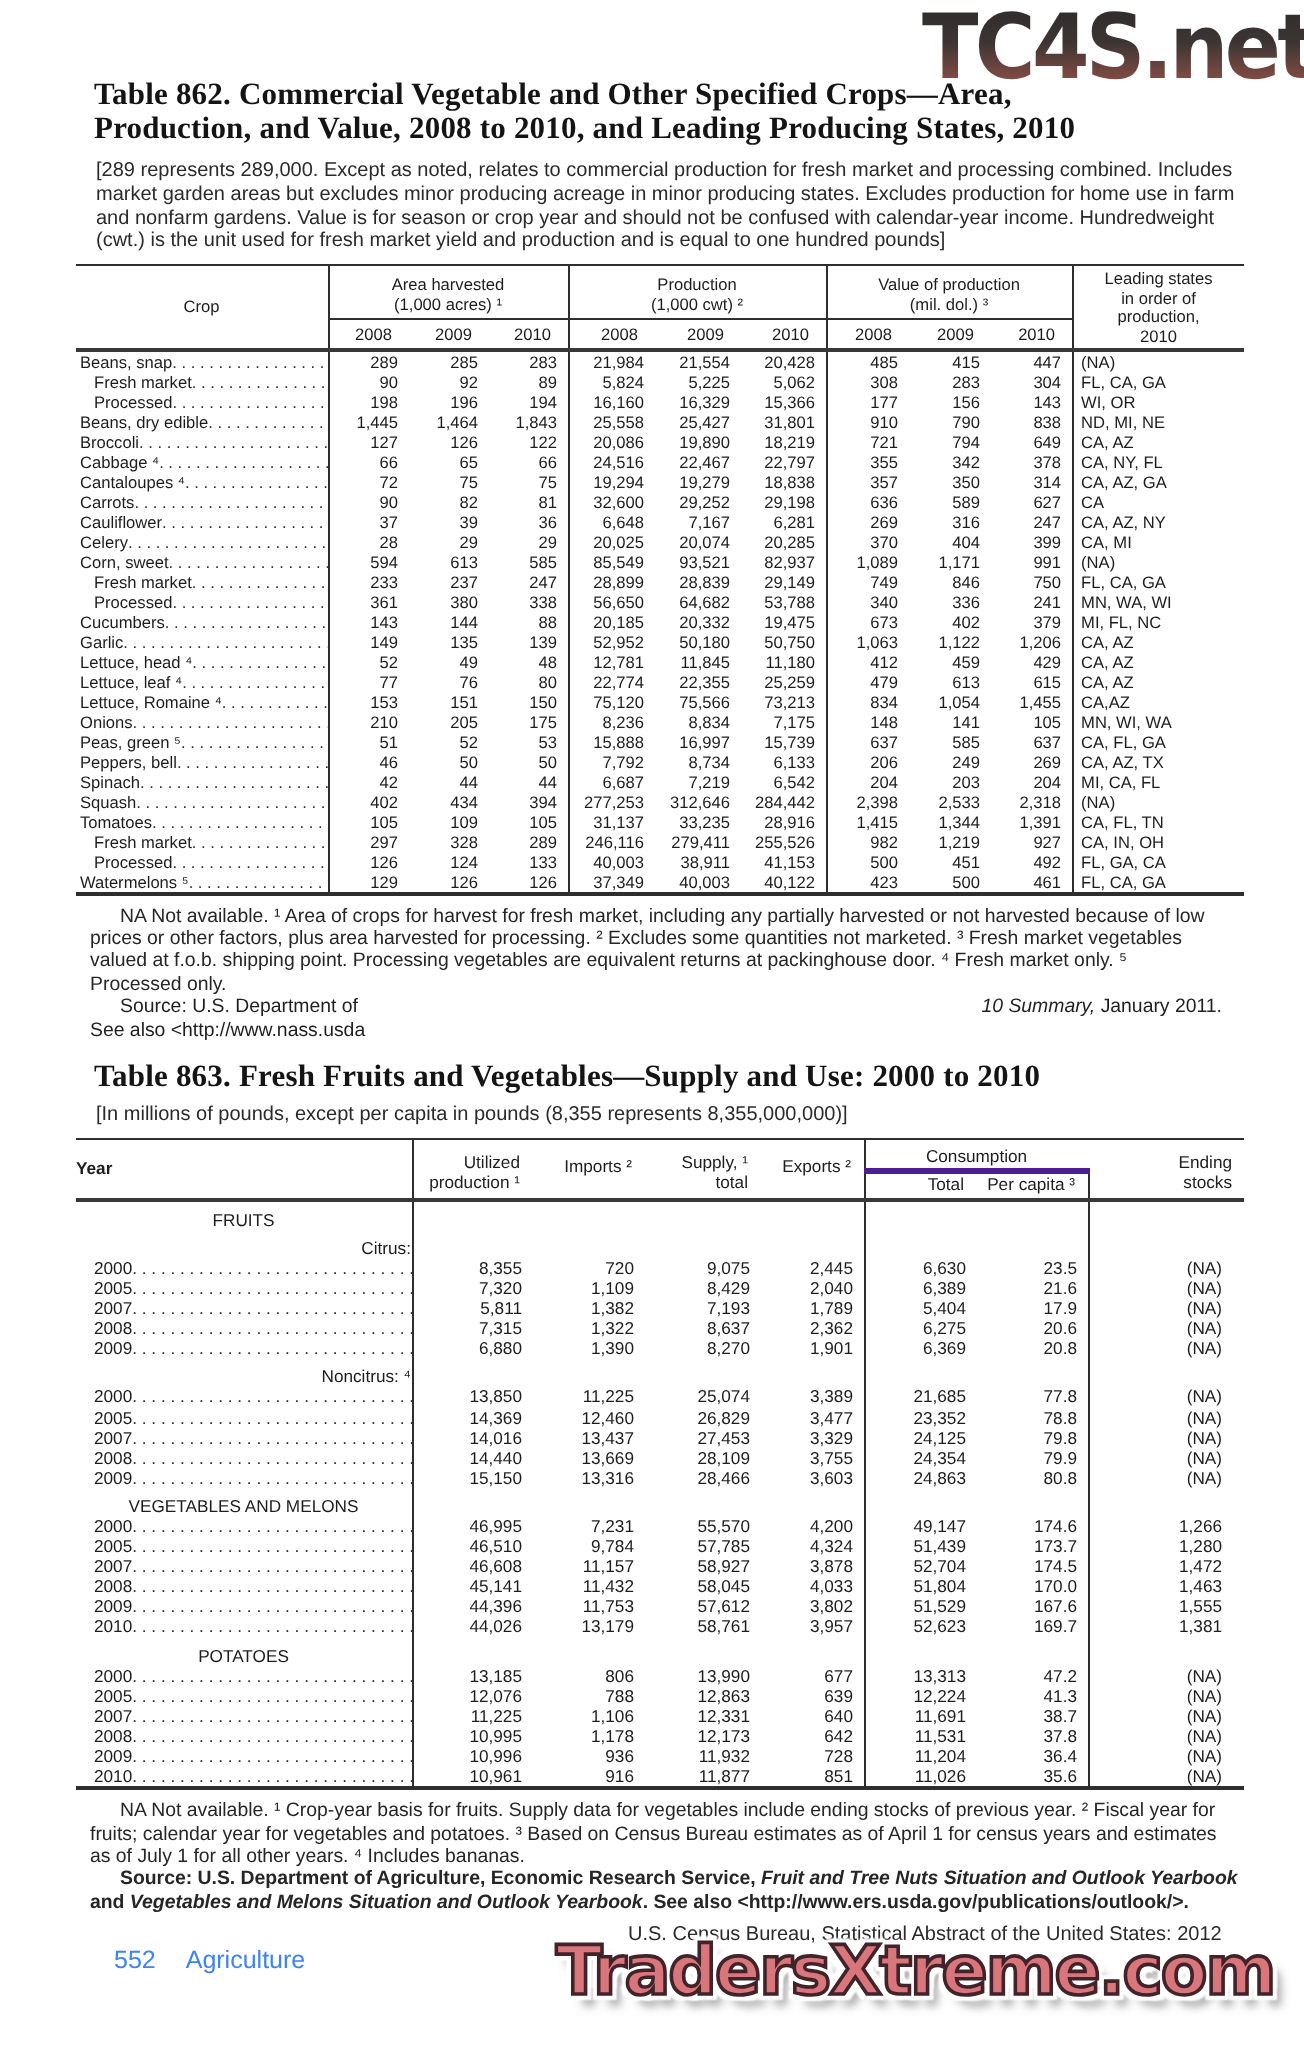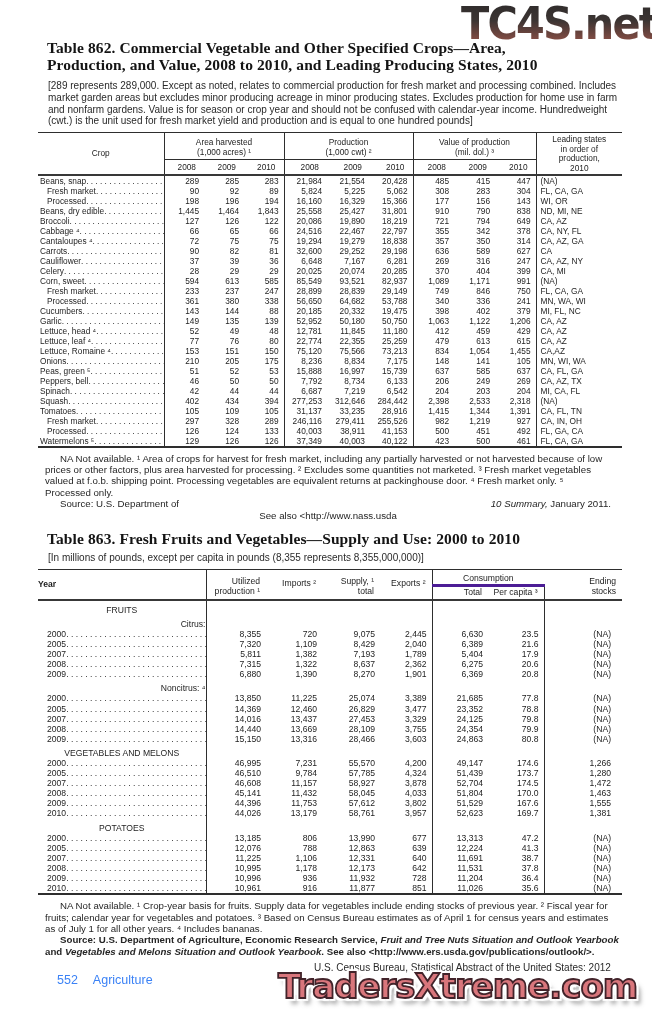--- a/index.html
+++ b/index.html
@@ -64,21 +64,21 @@
   td.subsect { text-align:right; padding-left:3px !important; padding-top:4px !important; height:13px; }
 
   
   .fnote {
     margin:5px 0 0 45px; width:566px;
     font-size:9.7px; line-height:11.4px; color:#262626; text-indent:15px;
   }
   .src1 { margin:0 0 0 45px; width:566px; font-size:9.7px; line-height:11.4px;
           display:flex; justify-content:space-between; }
   .src1 .left { padding-left:15px; }
-  .src2 { margin:0 0 0 45px; width:566px; font-size:9.7px; line-height:11.4px;text-align:center; }
+  .src2 { margin:0 0 0 45px; width:566px; font-size:9.7px; line-height:11.4px; }
   .src-flow { margin:0 0 0 45px; width:584px; font-size:9.7px; line-height:11.4px;
               color:#262626; text-indent:15px;font-weight:bold; }
   .ital { font-style:italic; }
 
   
   .footer { margin:16px 0 0 57px; font-size:12.5px; color:#3b82f6; }
   .footer .pg { margin-right:15px; }
   .census-line { position:absolute; left:314px; top:962px; font-size:10px; color:#2a2a2a; white-space:nowrap; }
 
   
@@ -400,21 +400,21 @@
               <span class="lbl">Cucumbers</span>
               <span class="dots">. . . . . . . . . . . . . . . . . . . . . . . . . . . . . . . . . . . . . . . . . . . . . . . . . . . . . . . . . . . . . . . . . . . . . . </span>
             </span>
           </td>
           <td class="num">143</td>
           <td class="num">144</td>
           <td class="num vr">88</td>
           <td class="num">20,185</td>
           <td class="num">20,332</td>
           <td class="num vr">19,475</td>
-          <td class="num">398</td>
+          <td class="num">673</td>
           <td class="num">402</td>
           <td class="num vr">379</td>
           <td class="states">MI, FL, NC</td>
         </tr>
         <tr>
           <td class="crop vr">
             <span class="leader">
               <span class="lbl">Garlic</span>
               <span class="dots">. . . . . . . . . . . . . . . . . . . . . . . . . . . . . . . . . . . . . . . . . . . . . . . . . . . . . . . . . . . . . . . . . . . . . . </span>
             </span>

